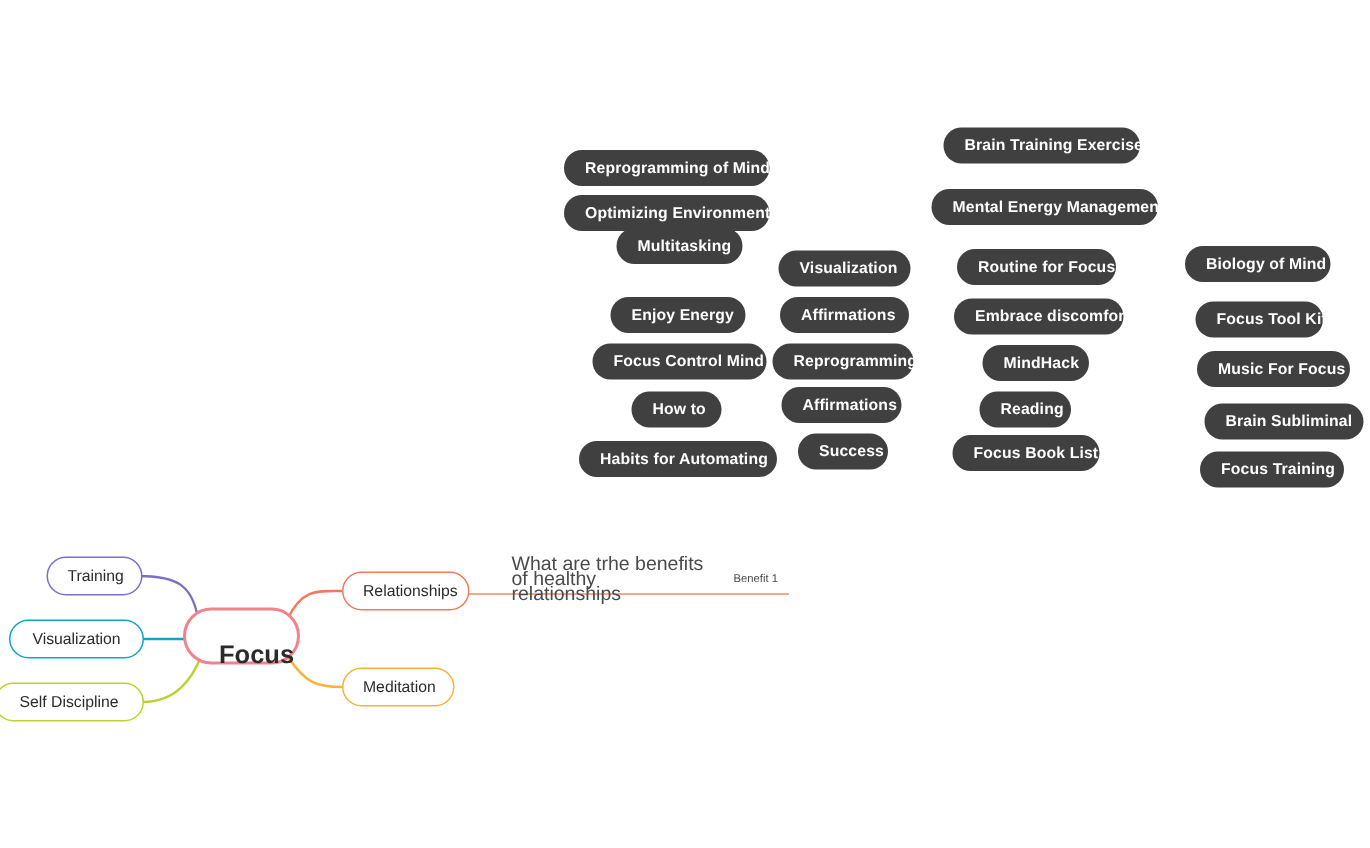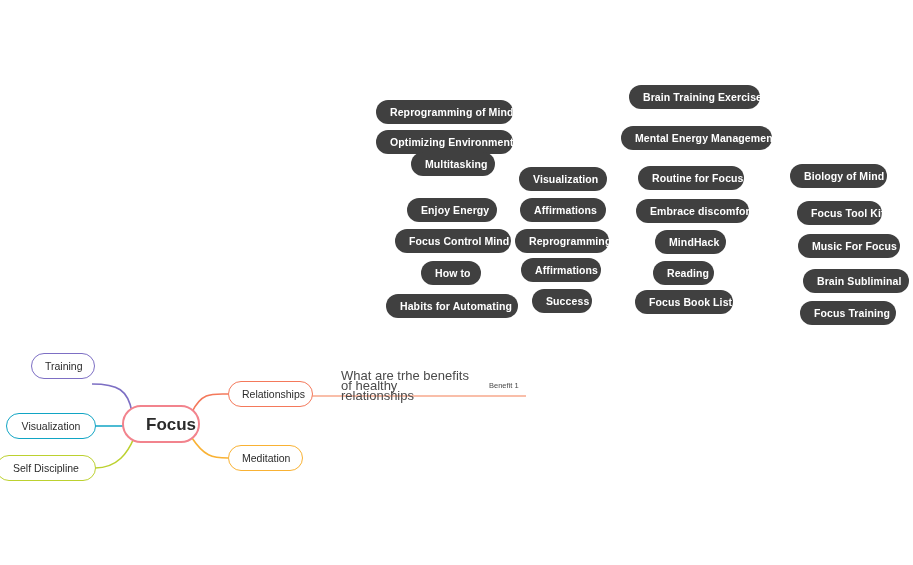--- a/index.html
+++ b/index.html
@@ -43,21 +43,21 @@
     white-space:nowrap;
     padding:0 13px;
     z-index:3;
   }
   .node.center{
     height:38px;line-height:35px;
     border-radius:19px;
     border-width:2px;
     font-size:17px;
     font-weight:bold;
-    padding:0 22px;
+    padding:12px 22px;
     z-index:4;
   }
 
   
   .annot{
     position:absolute;
     font-size:13px;
     line-height:10px;
     color:#4a4a4a;
     white-space:pre-line;
@@ -108,21 +108,21 @@
   <div class="pill" style="left:655px;top:230px;width:71px;">MindHack</div>
   <div class="pill" style="left:653px;top:261px;width:61px;">Reading</div>
   <div class="pill" style="left:635px;top:290px;width:98px;">Focus Book List</div>
 
   <div class="pill" style="left:790px;top:164px;width:97px;">Biology of Mind</div>
   <div class="pill" style="left:797px;top:201px;width:85px;">Focus Tool Kit</div>
   <div class="pill" style="left:798px;top:234px;width:102px;">Music For Focus</div>
   <div class="pill" style="left:803px;top:269px;width:106px;">Brain Subliminal</div>
   <div class="pill" style="left:800px;top:301px;width:96px;">Focus Training</div>
 
-  <div class="node" style="left:31px;top:353px;width:64px;border-color:#7d6fc4;">Training</div>
+  <div class="node" style="left:31px;top:371px;width:64px;border-color:#7d6fc4;">Training</div>
 
   <div class="node" style="left:6px;top:413px;width:90px;border-color:#11a5c4;">Visualization</div>
 
   <div class="node" style="left:-4px;top:455px;width:100px;border-color:#bcd12f;">Self Discipline</div>
 
   <div class="node center" style="left:122px;top:405px;width:78px;border-color:#f2838d;">Focus</div>
 
   <div class="node" style="left:228px;top:381px;width:85px;border-color:#f4795b;">Relationships</div>
 
   <div class="node" style="left:228px;top:445px;width:75px;border-color:#f9b234;">Meditation</div>

